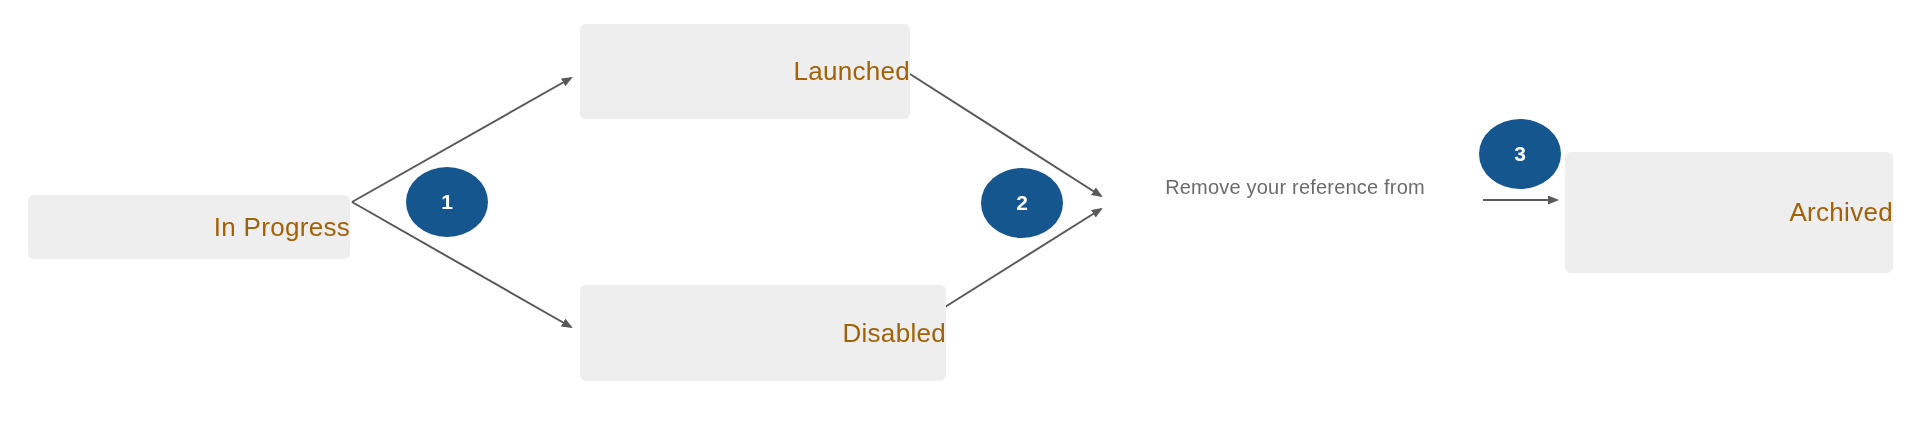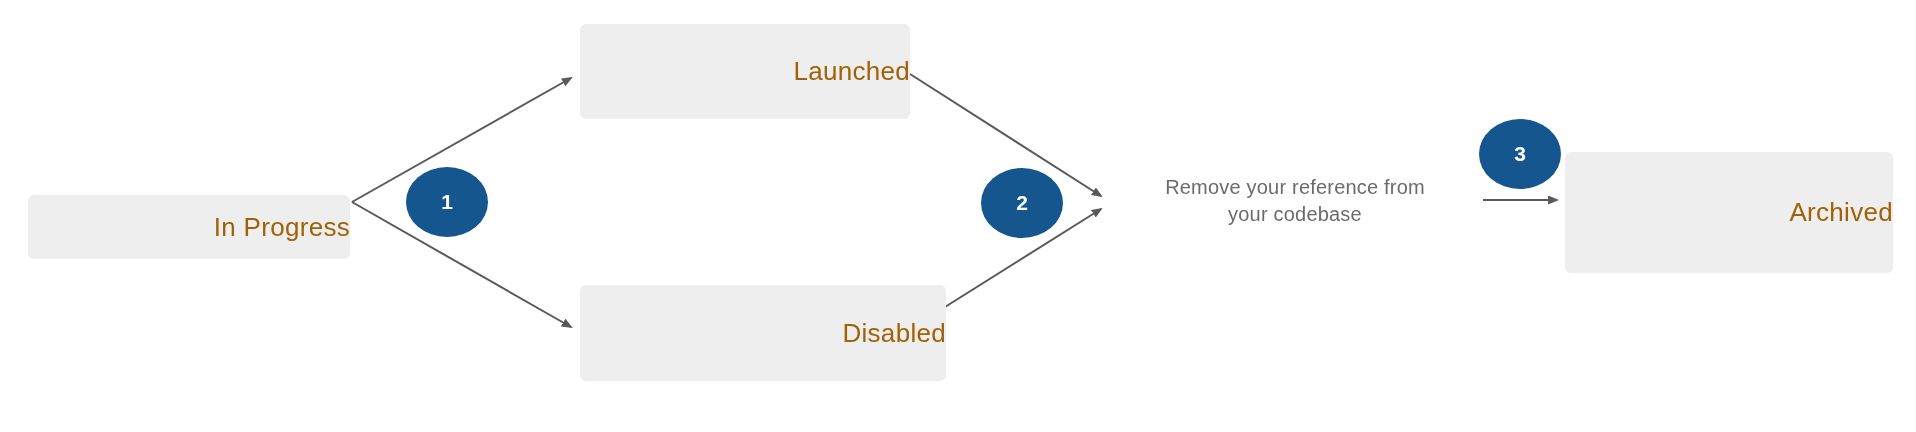--- a/index.html
+++ b/index.html
@@ -112,16 +112,15 @@
   <div class="step step-2">
     <span>2</span>
   </div>
 
   <div class="step step-3">
     <span>3</span>
   </div>
 
   <div class="annotation">
     <div>Remove your reference from</div>
-    <div>your codebase</div>
   </div>
 
 </div>
 
 </body></html>

